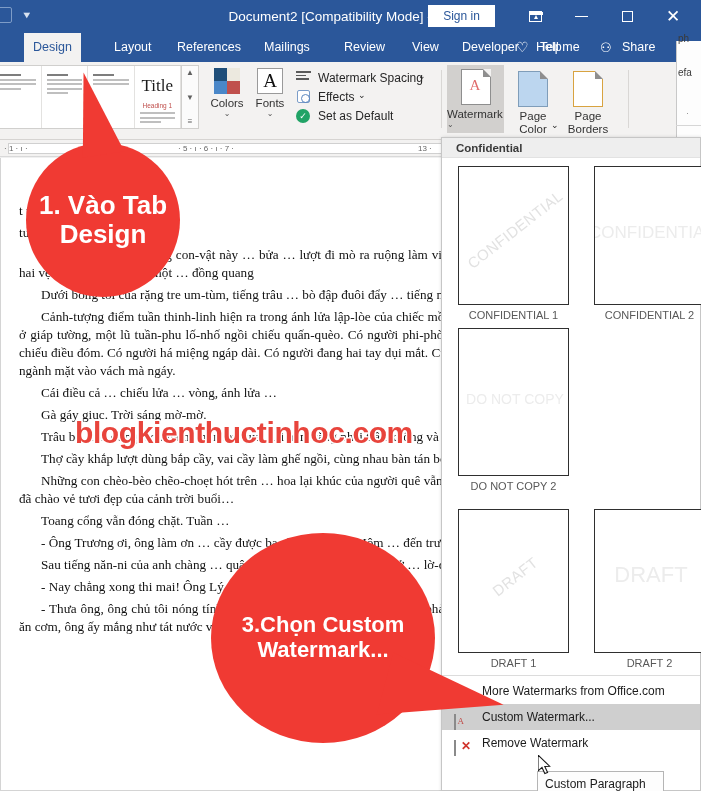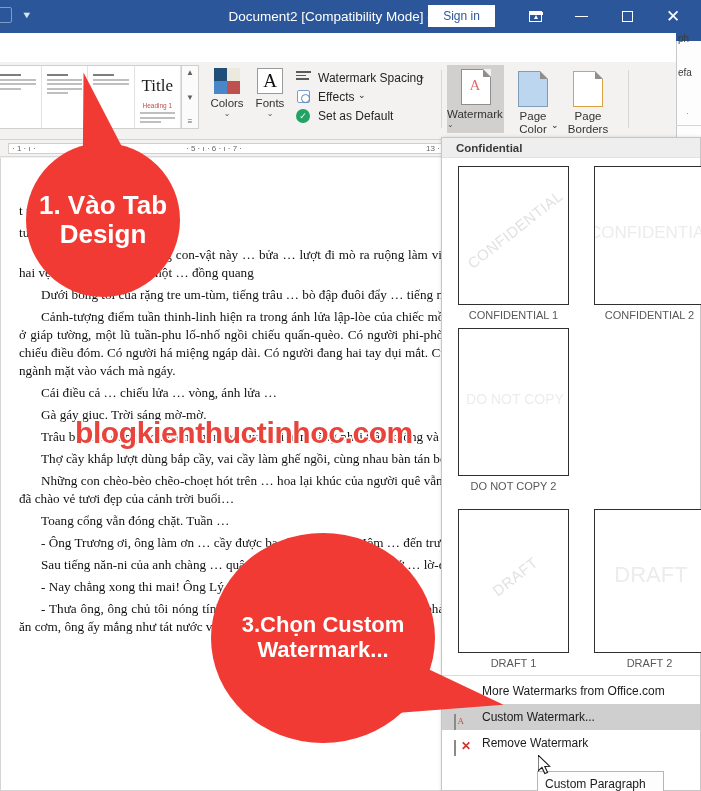--- a/index.html
+++ b/index.html
@@ -125,21 +125,21 @@
   .pg-doc-icon:after{content:"";position:absolute;right:-1px;top:-1px;border-width:0 8px 8px 0;border-style:solid;border-color:#f3f2f1 #f3f2f1 #8e8e8e #8e8e8e;}
   .wm-A { position:absolute; left:8px; top:7px; font-family:"Liberation Serif",serif; font-size:15px; color:#e06c6c; }
 
   .ribbon-divider { position:absolute; top:8px; width:1px; height:58px; background:#d9d7d5; }
 
   
   .doc-area { position:absolute; left:0; top:140px; width:676px; height:651px; background:#f0f0f0; overflow:hidden; }
   .ruler { position:absolute; left:0; top:0; width:676px; height:17px; background:#f3f2f1; border-bottom:1px solid #d9d9d9; }
   .ruler-strip { position:absolute; left:8px; top:3px; width:660px; height:11px; background:#ffffff; border:1px solid #d0d0d0; }
   .ruler-marks { position:absolute; left:0px; top:3px; width:676px; height:12px;
-     font-size:8px; color:#666; line-height:12px; letter-spacing:0px; white-space:nowrap;margin-left:8px; }
+     font-size:8px; color:#666; line-height:12px; letter-spacing:0px; white-space:nowrap; }
   .page {
     position:absolute; left:0px; top:18px; width:662px; height:633px; background:#ffffff;
     border:1px solid #d4d4d4; border-top:none; overflow:hidden;
   }
   .page-text {
     position:absolute; left:18px; top:44px; width:640px;
     font-family:"Liberation Serif", serif; font-size:13.2px; line-height:18px; color:#111;
     text-align:justify;
   }
   .page-text p { margin-bottom:4px; text-indent:22px; }
@@ -262,20 +262,34 @@
     </div>
     <div class="win-btn minim">
         <div class="minim-line"></div>
       </div>
     <div class="win-btn maxim">
         <div class="maxim-sq"></div>
       </div>
     <div class="win-btn closex">✕</div>
   </div>
 
+  <div class="tabstrip">
+    <div class="tab active" style="left:24px;">Design</div>
+    <div class="tab" style="left:105px;">Layout</div>
+    <div class="tab" style="left:168px;">References</div>
+    <div class="tab" style="left:255px;">Mailings</div>
+    <div class="tab" style="left:335px;">Review</div>
+    <div class="tab" style="left:403px;">View</div>
+    <div class="tab" style="left:453px;">Developer</div>
+    <div class="tab" style="left:527px;">Help</div>
+    <div class="tellme-icon">♡</div>
+    <div class="tab" style="left:531px;">Tell me</div>
+    <div class="share-icon">⚇</div>
+    <div class="tab" style="left:613px;">Share</div>
+  </div>
 
   <div class="ribbon">
 
     <div class="style-gallery">
       <div class="sg-thumb">
         <div class="sg-lines">
           <div class="sg-line short dark"></div>
             <div class="sg-line"></div>
             <div class="sg-line"></div>
           <div class="sg-line short"></div>

